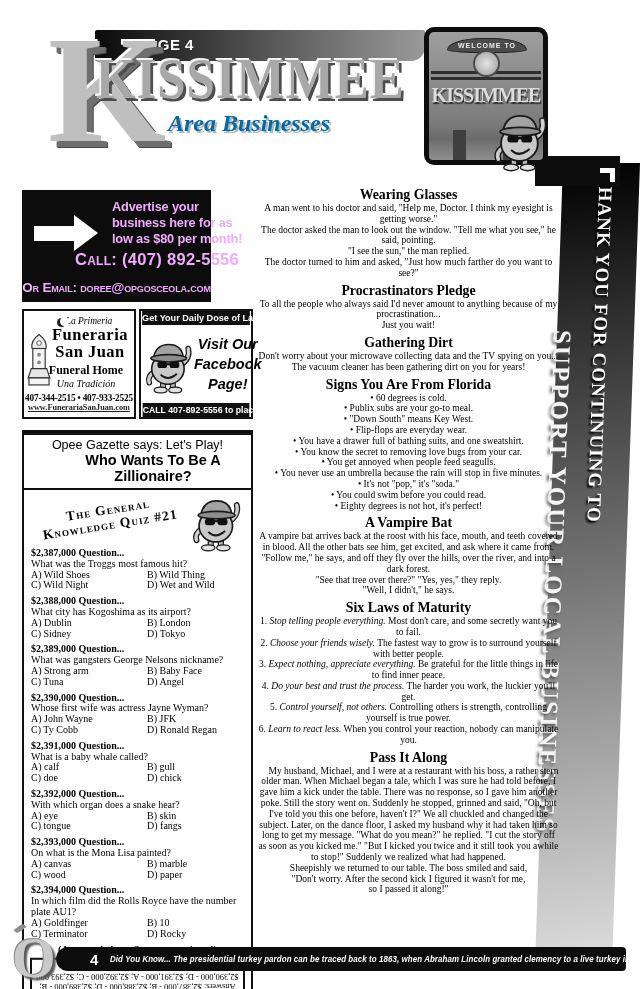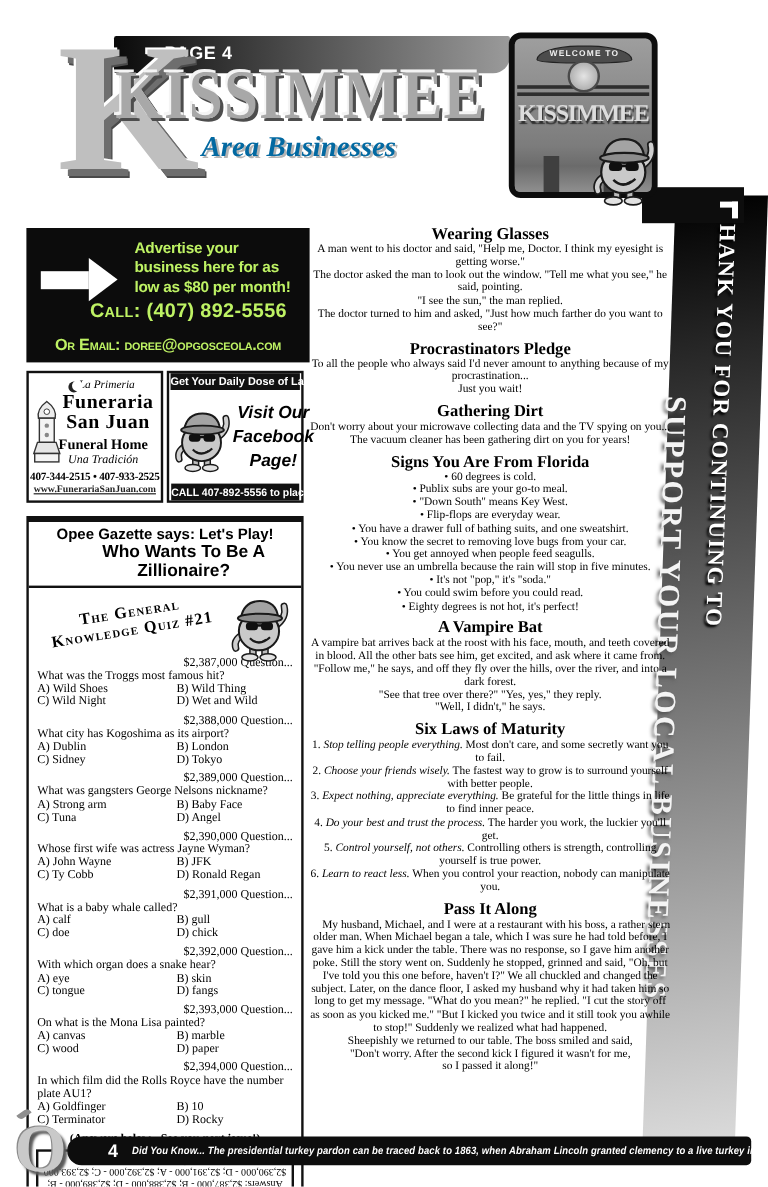--- a/index.html
+++ b/index.html
@@ -44,22 +44,22 @@
   .side-strip { position:absolute; left:563px; top:163px; width:77px; height:795px;
            background:linear-gradient(172deg,#000 0%,#262626 16%,#6c6c6c 48%,#a9a9a9 76%,#dcdcdc 100%);
            transform:skewX(-2deg); transform-origin:top left; }
   .strip-line { position:absolute; writing-mode:vertical-rl; font-weight:bold; white-space:nowrap; }
   .strip-line1 { left:32px; top:10px; font-size:19px; letter-spacing:1px; color:#fff;
            text-shadow:2px 2px 2px #000; }
   .strip-line2 { left:-9px; top:167px; font-size:25px; letter-spacing:2px; color:#f4f4f4;
            text-shadow:2px 2px 3px #555; }
 
   
-  .ad-advertise { position:absolute; left:22px; top:190px; width:236px; height:112px; background:#0c0c0c;
-           color:#bef264; font-family:"Liberation Sans",sans-serif;padding-left:36px; }
+  .ad-advertise { position:absolute; left:22px; top:190px; width:189px; height:112px; background:#0c0c0c;
+           color:#f0abfc; font-family:"Liberation Sans",sans-serif;padding-left:36px; }
   .arrow-shaft { position:absolute; left:12px; top:36px; width:40px; height:15px; background:#fff; }
   .arrow-head { position:absolute; left:52px; top:25px; width:0; height:0;
            border-top:18px solid transparent; border-bottom:18px solid transparent; border-left:24px solid #fff; }
   .ad-headline { position:absolute; left:90px; top:9px; width:140px; font-weight:bold; font-size:12.8px;
            line-height:16px; text-align:left; letter-spacing:-.2px; }
   .ad-call { position:absolute; left:40px; top:60px; width:190px; font-weight:bold; font-size:16.5px;
            font-variant:small-caps; text-align:center; letter-spacing:.3px; }
   .ad-email { position:absolute; left:0; bottom:7px; width:100%; font-weight:bold; font-size:13.5px;
            font-variant:small-caps; text-align:center; letter-spacing:-.2px; }
 
@@ -85,30 +85,30 @@
   .fb-text { flex:1; text-align:center; font-family:"Liberation Sans",sans-serif; font-style:italic;
            font-weight:bold; font-size:14.5px; line-height:20px; }
   .fb-foot { background:#111; color:#fff; font-family:"Liberation Sans",sans-serif; font-weight:bold;
            font-size:9px; text-align:center; padding:2px 0; white-space:nowrap; transform:scaleX(.97); }
 
   
   .quiz { position:absolute; left:22px; top:430px; width:231px; border:2px solid #111; border-top:5px solid #111;
           background:#fff; }
   .quiz-head { border-bottom:2px solid #111; text-align:center; padding:3px 0 4px;
           font-family:"Liberation Sans",sans-serif; }
-  .quiz-head-1 { font-weight:bold; font-size:12.5px; }
+  .quiz-head-1 { font-weight:normal; font-size:12.5px; }
   .quiz-head-2 { font-weight:bold; font-size:14.5px;padding-left:31px; }
   .quiz-mid { position:relative; height:56px; }
   .quiz-series { position:absolute; left:10px; top:12px; width:150px; transform:rotate(-9deg);
           font-weight:bold; font-variant:small-caps; text-align:center; font-size:13.5px; line-height:15px;
           letter-spacing:1px; }
   .quiz-mid .mascot { position:absolute; right:8px; top:0; height:62px; }
   .q-area { padding:2px 7px 0; }
   .q-block { margin-bottom:5px; font-size:10px; line-height:10.8px; text-align:left; }
-  .q-amount { font-weight:normal;text-align:right; }
+  .q-amount { font-weight:bold; }
   .q-grid { display:grid; grid-template-columns:116px 1fr; }
   .answers-note { text-align:center; font-weight:bold; font-size:10px; margin:2px 0 3px; }
   .answers-box { margin:0 6px 6px; border:2px solid #111; padding:2px 4px; transform:rotate(180deg);
           font-size:8.4px; line-height:9.6px; text-align:center; }
 
   
   .main { position:absolute; left:258px; top:183px; width:301px; height:762px; overflow:hidden;
           text-align:center; font-size:9.5px; line-height:10.8px; }
   .main h3 { font-size:13.8px; line-height:15px; margin:4px 0 1px; }
   .main p { margin:0; }

